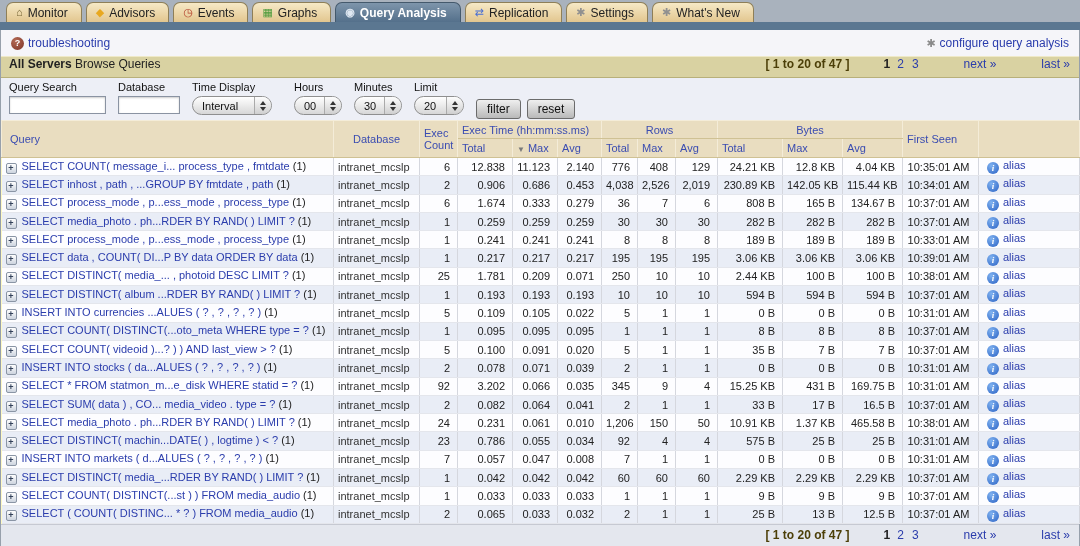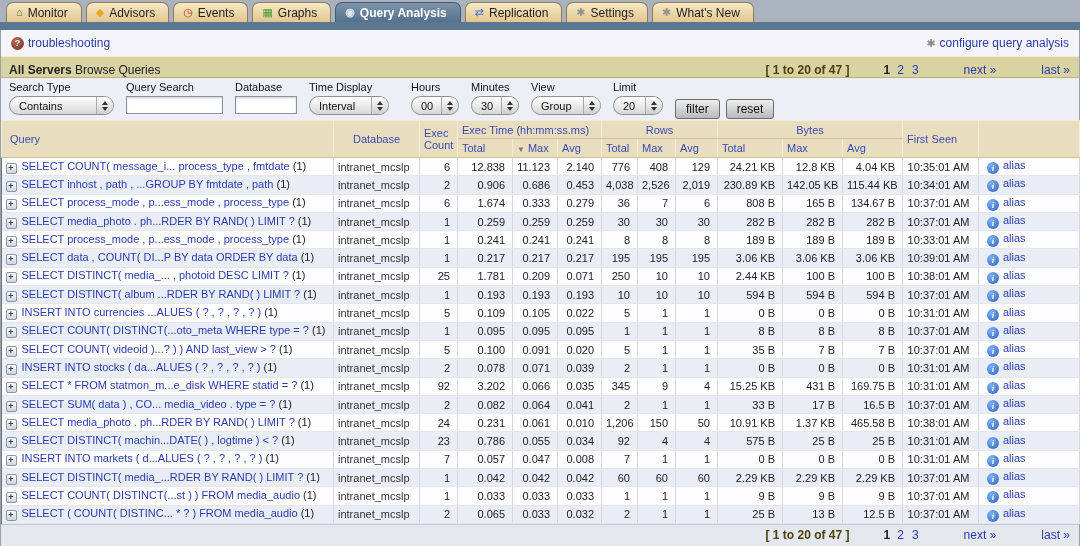--- a/index.html
+++ b/index.html
@@ -20,21 +20,21 @@
   
   .toolbar { height:26px; background:#f5f5f9; display:flex; justify-content:space-between; align-items:center; padding:0 10px; }
   .linkrow { display:flex; align-items:center; gap:4px; font-size:12px; }
   a.blue { color:#2a3cac; text-decoration:none; cursor:pointer; }
   .qmark { width:13px; height:13px; border-radius:50%; background:radial-gradient(circle at 35% 30%, #b46a55, #7c3326);
            color:#fff; font-size:9px; font-weight:bold; text-align:center; line-height:13px; display:inline-block; }
   .gear { color:#8a8a8a; font-size:11px; }
 
   
   .subheader { height:22px; background:#d9d2a2; border-top:1px solid #efe9c8; border-bottom:1px solid #b8b07a;
-               display:flex; justify-content:space-between; align-items:flex-end; padding:0 8px; font-size:12px; color:#222; }
+               display:flex; justify-content:space-between; align-items:flex-start; padding:0 8px; font-size:12px; color:#222; }
   .pagination { display:flex; align-items:center; gap:6px; font-size:12px; }
   .pagination .range { font-weight:bold; color:#4c3f08; margin-right:28px; }
   .pagination .cur { font-weight:bold; color:#222; }
   .pagination a { margin:0 1px; }
   .pagination .nav { margin-left:14px;padding-left:24px; }
 
   
   .filterbar { height:42px; background:#edeff6; display:flex; gap:12px; padding:3px 8px 0 8px; }
   .fgroup { display:flex; flex-direction:column; font-size:11px; color:#111; }
   .fgroup label { margin-bottom:3px; }
@@ -46,21 +46,21 @@
             background:linear-gradient(#fdfdfd,#cfcfcf); }
   .arr-up { width:0; height:0; border-left:3px solid transparent; border-right:3px solid transparent; border-bottom:4px solid #333; margin-bottom:2px; }
   .arr-dn { width:0; height:0; border-left:3px solid transparent; border-right:3px solid transparent; border-top:4px solid #333; }
   .txtinput { height:18px; border:1px solid #8a93a2; background:#fff; font-size:11px; padding:0 3px;
               box-shadow:inset 0 1px 2px rgba(0,0,0,.2); }
   .btn { height:20px; padding:0 10px; font-size:12px; color:#111; border:1px solid #6b6b6b; border-radius:3px;
          background:linear-gradient(#efefef,#b9b9b9); cursor:pointer; align-self:flex-end; margin-bottom:1px; }
   .btnrow { display:flex; gap:6px; align-items:flex-end; }
 
   
-  table { border-collapse:collapse; table-layout:fixed; width:1078px; font-size:11px; background:#737373; }
+  table { border-collapse:collapse; table-layout:fixed; width:1078px; font-size:11px; background:#fef9c3; }
   th { background:#e9ddc0; color:#3a4cb1; font-weight:normal; border:1px solid #f4ecd8; border-bottom:1px solid #cfc194;
        padding:1px 4px; text-align:left; }
   th.center { text-align:center; }
   td { border-right:1px solid #d5d7de; border-bottom:1px solid #e4e6ec; padding:0 4px; height:18.3px;
        white-space:nowrap; overflow:hidden; color:#222; }
   tr.odd td { background:#fdfdff; }
   tr.even td { background:#e9edf6; }
   td.c-num { text-align:right; padding-right:7px; }
   td.c-db { color:#333; }
   td.c-first { text-align:center; padding-right:8px;margin-top:19px; }
@@ -141,30 +141,20 @@
         <span class="cur">1</span>
         <a class="blue">2</a>
         <a class="blue">3</a>
         <a class="blue nav">next »</a>
         <a class="blue nav">last »</a>
       </span>
   </div>
 
   <div class="filterbar">
     <div class="fgroup">
-      <label>Search Type</label>
-      <span class="selectctl" style="width:105px">
-        <span class="val">Contains</span>
-        <span class="arrows">
-            <span class="arr-up"></span>
-            <span class="arr-dn"></span>
-          </span>
-      </span>
-    </div>
-    <div class="fgroup">
       <label>Query Search</label>
       <input class="txtinput" style="width: 97px;">
     </div>
     <div class="fgroup">
       <label>Database</label>
       <input class="txtinput" style="width: 62px;">
     </div>
     <div class="fgroup">
       <label>Time Display</label>
       <span class="selectctl" style="width:80px">
@@ -182,30 +172,20 @@
         <span class="arrows">
             <span class="arr-up"></span>
             <span class="arr-dn"></span>
           </span>
       </span>
     </div>
     <div class="fgroup">
       <label>Minutes</label>
       <span class="selectctl" style="width:48px">
         <span class="val">30</span>
-        <span class="arrows">
-            <span class="arr-up"></span>
-            <span class="arr-dn"></span>
-          </span>
-      </span>
-    </div>
-    <div class="fgroup">
-      <label>View</label>
-      <span class="selectctl" style="width:70px">
-        <span class="val">Group</span>
         <span class="arrows">
             <span class="arr-up"></span>
             <span class="arr-dn"></span>
           </span>
       </span>
     </div>
     <div class="fgroup">
       <label>Limit</label>
       <span class="selectctl" style="width:50px">
         <span class="val">20</span>

